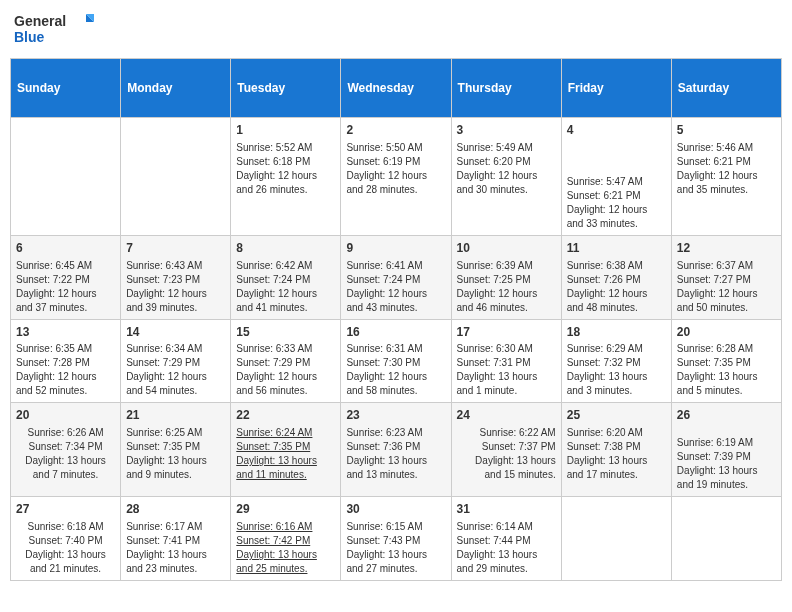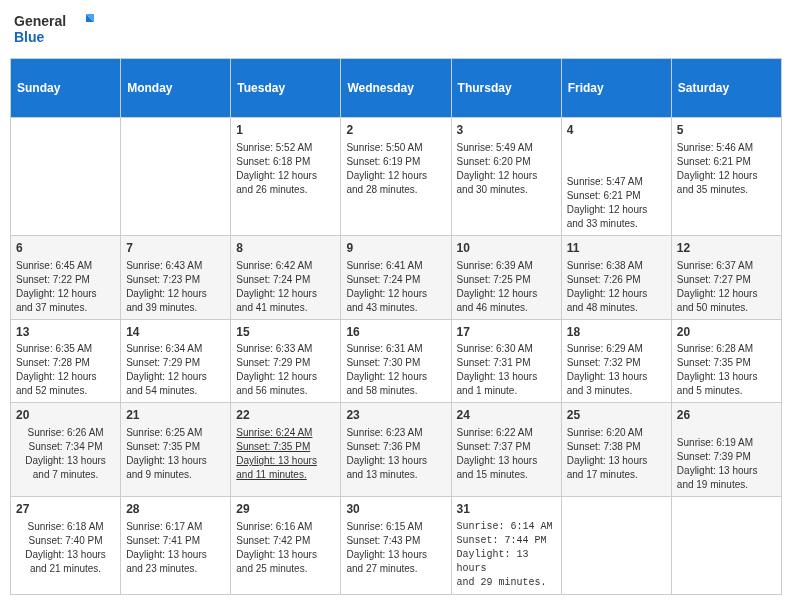--- a/index.html
+++ b/index.html
@@ -272,21 +272,21 @@
         </td>
         <td>
           <span class="day-num">23</span>
           <div class="cell-content" style="white-space: pre-line;">Sunrise: 6:23 AM
 Sunset: 7:36 PM
 Daylight: 13 hours
 and 13 minutes.</div>
         </td>
         <td>
           <span class="day-num">24</span>
-          <div class="cell-content" style="white-space: pre-line;">Sunrise: 6:22 AM
+          <div class="cell-content" style="white-space: pre-line; text-align: right;">Sunrise: 6:22 AM
 Sunset: 7:37 PM
 Daylight: 13 hours
 and 15 minutes.</div>
         </td>
         <td>
           <span class="day-num">25</span>
           <div class="cell-content" style="white-space: pre-line;">Sunrise: 6:20 AM
 Sunset: 7:38 PM
 Daylight: 13 hours
 and 17 minutes.</div>
@@ -309,35 +309,35 @@
         </td>
         <td>
           <span class="day-num">28</span>
           <div class="cell-content" style="white-space: pre-line;">Sunrise: 6:17 AM
 Sunset: 7:41 PM
 Daylight: 13 hours
 and 23 minutes.</div>
         </td>
         <td>
           <span class="day-num">29</span>
-          <div class="cell-content" style="white-space: pre-line;">Sunrise: 6:16 AM
+          <div class="cell-content" style="white-space: pre-line; text-decoration: underline;">Sunrise: 6:16 AM
 Sunset: 7:42 PM
 Daylight: 13 hours
 and 25 minutes.</div>
         </td>
         <td>
           <span class="day-num">30</span>
           <div class="cell-content" style="white-space: pre-line;">Sunrise: 6:15 AM
 Sunset: 7:43 PM
 Daylight: 13 hours
 and 27 minutes.</div>
         </td>
         <td>
           <span class="day-num">31</span>
-          <div class="cell-content" style="white-space: pre-line; font-family: Liberation Mono, monospace;">Sunrise: 6:14 AM
+          <div class="cell-content" style="white-space: pre-line;">Sunrise: 6:14 AM
 Sunset: 7:44 PM
 Daylight: 13 hours
 and 29 minutes.</div>
         </td>
         <td></td>
         <td></td>
       </tr>
     </tbody>
 </table>
 

